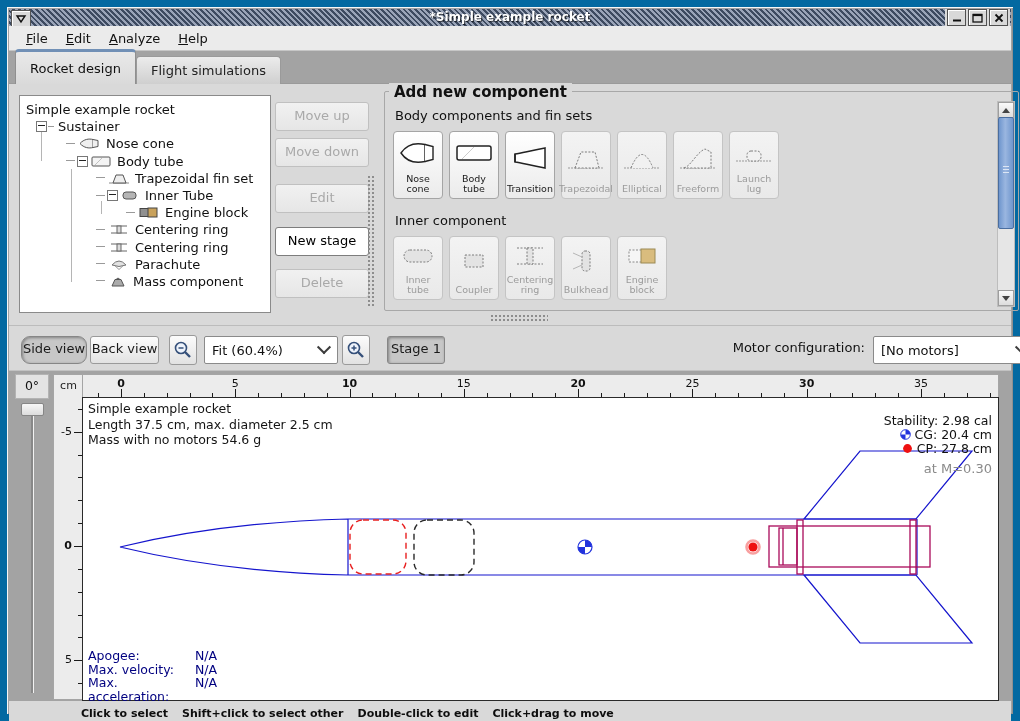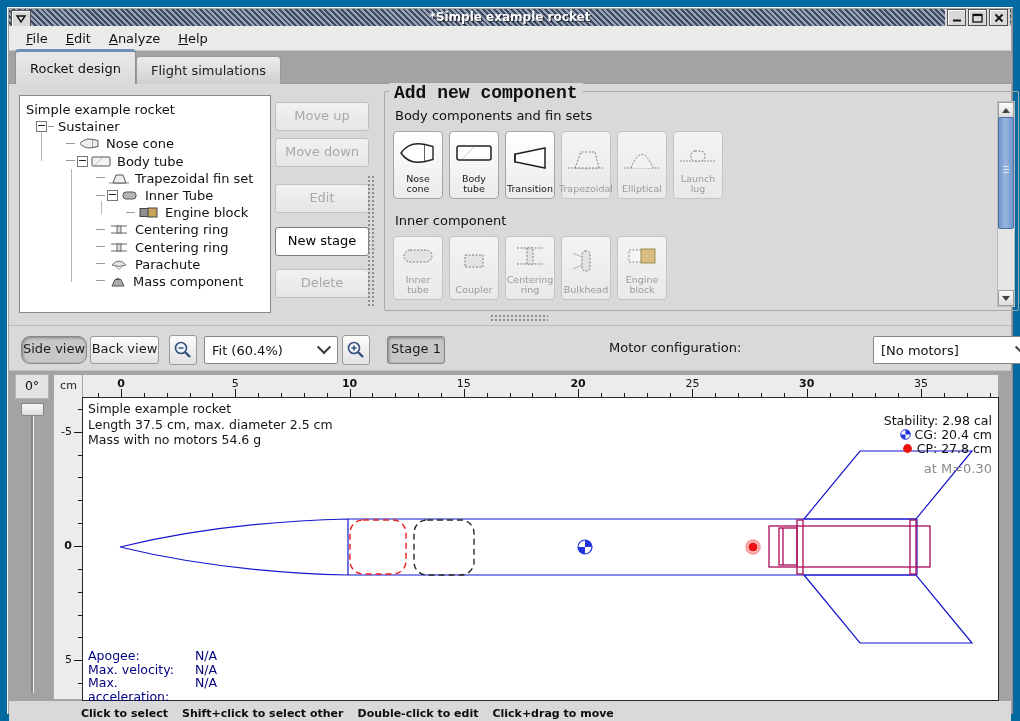--- a/index.html
+++ b/index.html
@@ -61,21 +61,21 @@
 
   .vsplit-dots{position:absolute;left:360px;top:168px;width:8px;height:132px;
     background-image:radial-gradient(circle,#8d8d8d 1px,transparent 1.3px);background-size:4px 4px;z-index:3;}
   .hsplit-dots{position:absolute;left:483px;top:307px;width:58px;height:9px;
     background-image:radial-gradient(circle,#8d8d8d 1px,transparent 1.3px);background-size:4px 4px;z-index:3;}
 
   
   .groupbox{position:absolute;left:377px;top:84px;width:633px;height:218px;border:1px solid #a8a8a8;
     border-radius:2px;z-index:3;}
   .groupbox-title{position:absolute;top:-9px;left:4px;background:#d9d9d9;padding:0 5px;
-    font-size:18px;font-weight:bold;color:#111;font-family:Liberation Mono, monospace;}
+    font-size:15px;font-weight:bold;color:#111;}
   .groupbox-body{position:absolute;inset:0;padding:14px 26px 0 8px;overflow:hidden;}
   .comp-group-label{font-size:13px;color:#111;margin:2px 0 8px 2px;height:15px;}
   .comp-row{display:flex;gap:6px;}
   .comp-row.row1{height:68px;margin-bottom:14px;}
   .comp-row.row2{height:64px;}
   .comp-btn{width:48px;display:flex;flex-direction:column;align-items:center;
     background:linear-gradient(#ffffff,#ebebeb);border:1px solid #a5a5a5;border-radius:4px;}
   .comp-btn.disabled{background:linear-gradient(#f3f3f3,#e9e9e9);border-color:#c4c4c4;}
   .cicon{flex:1;display:flex;align-items:center;justify-content:center;}
   .clabel{font-size:9.5px;line-height:10px;text-align:center;color:#1a1a1a;padding:0 1px 4px;}
@@ -96,21 +96,21 @@
 
   
   .toolbar{position:absolute;left:2px;top:318px;right:2px;height:44px;background:#d9d9d9;
     border-top:1px solid #bcbcbc;border-bottom:1px solid #c2c2c2;z-index:2;}
   .tb{position:absolute;height:26px;line-height:24px;}
   .icon-btn{position:absolute;width:26px;height:28px;display:flex;align-items:center;justify-content:center;}
   .combo{position:absolute;height:26px;background:#fff;border:1px solid #8a8a8a;border-radius:2px;
     display:flex;align-items:center;font-size:13px;color:#111;padding:0 8px 0 7px;}
   .combo .chev{margin-left:auto;width:8px;height:8px;border-right:2px solid #3c3c3c;border-bottom:2px solid #3c3c3c;
     transform:rotate(45deg) translate(-2px,-2px);}
-  .tb-label{position:absolute;font-size:13px;color:#111;}
+  .tb-label{position:absolute;font-size:13px;color:#111;text-align:right;}
 
   
   .angle-label{position:absolute;left:8px;top:367px;width:32px;height:23px;background:#e3e3e3;
     border:1px solid #b3b3b3;font-size:12.5px;color:#111;text-align:center;line-height:22px;}
   .rot-slider{position:absolute;left:13px;top:394px;width:24px;height:296px;}
   .rot-track{position:absolute;left:11px;top:10px;bottom:4px;width:2px;background:#888;
     box-shadow:1px 0 0 #f2f2f2;}
   .rot-handle{position:absolute;left:1px;top:2px;width:21px;height:11px;background:linear-gradient(#f7f7f7,#dcdcdc);
     border:1px solid #868686;border-radius:2px;}
   .corner-unit{position:absolute;left:46px;top:367px;width:29px;height:23px;background:#ececec;
@@ -360,20 +360,29 @@
               <span class="clabel">Trapezoidal</span>
             </div>
             <div class="comp-btn disabled">
               <span class="cicon">
                 <svg width="38" height="28">
                   <line x1="1" y1="24" x2="37" y2="24" stroke="#999" stroke-dasharray="2,1"></line>
                   <path d="M8 24 Q19 -3 30 24" fill="#f1f1f1" stroke="#7d7d7d" stroke-dasharray="2,1.5"></path>
                 </svg>
               </span>
               <span class="clabel">Elliptical</span>
+            </div>
+            <div class="comp-btn disabled">
+              <span class="cicon">
+                <svg width="38" height="28">
+                  <line x1="1" y1="24" x2="37" y2="24" stroke="#999" stroke-dasharray="2,1"></line>
+                  <path d="M5 24 C12 22 18 8 26 5 L32 8 L32 24 Z" fill="#f1f1f1" stroke="#7d7d7d" stroke-dasharray="2,1.5"></path>
+                </svg>
+              </span>
+              <span class="clabel">Freeform</span>
             </div>
             <div class="comp-btn disabled">
               <span class="cicon">
                 <svg width="38" height="28">
                   <line x1="1" y1="22" x2="37" y2="22" stroke="#999" stroke-dasharray="2,1"></line>
                   <rect x="12" y="12" width="14" height="10" rx="4" fill="#f1f1f1" stroke="#7d7d7d" stroke-dasharray="2,1.5"></rect>
                 </svg>
               </span>
               <span class="clabel">Launch lug</span>
             </div>

